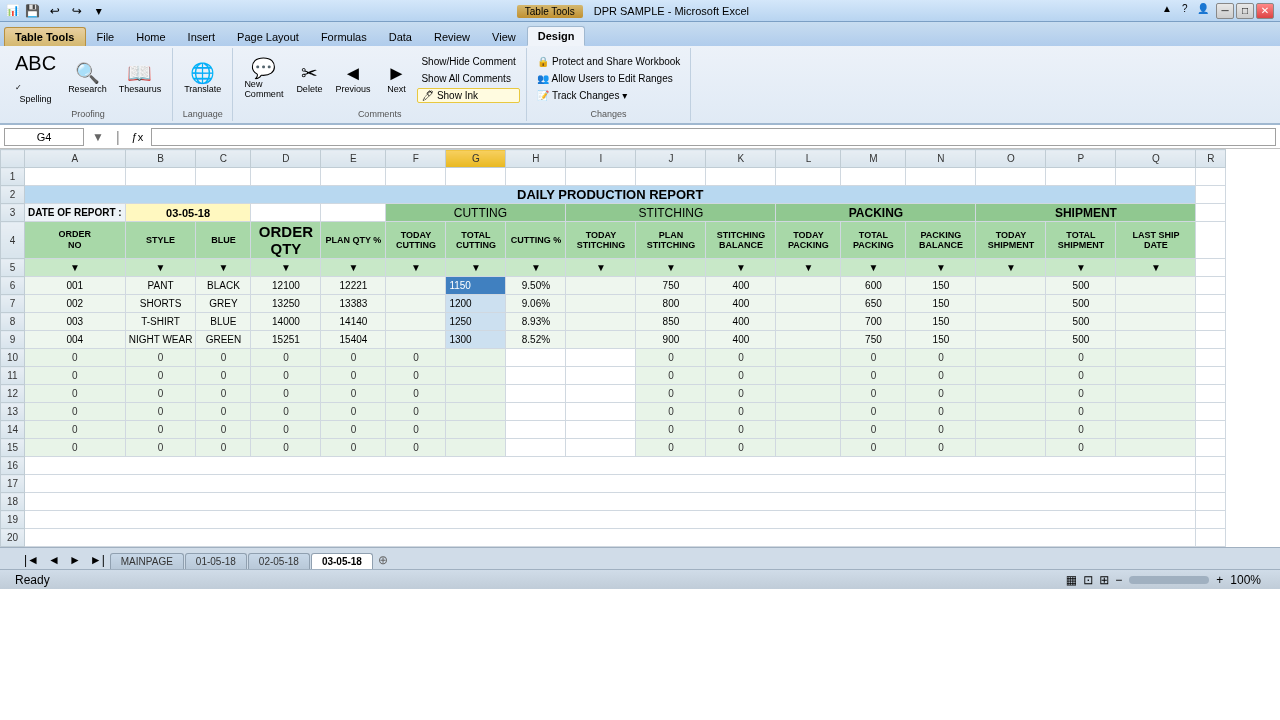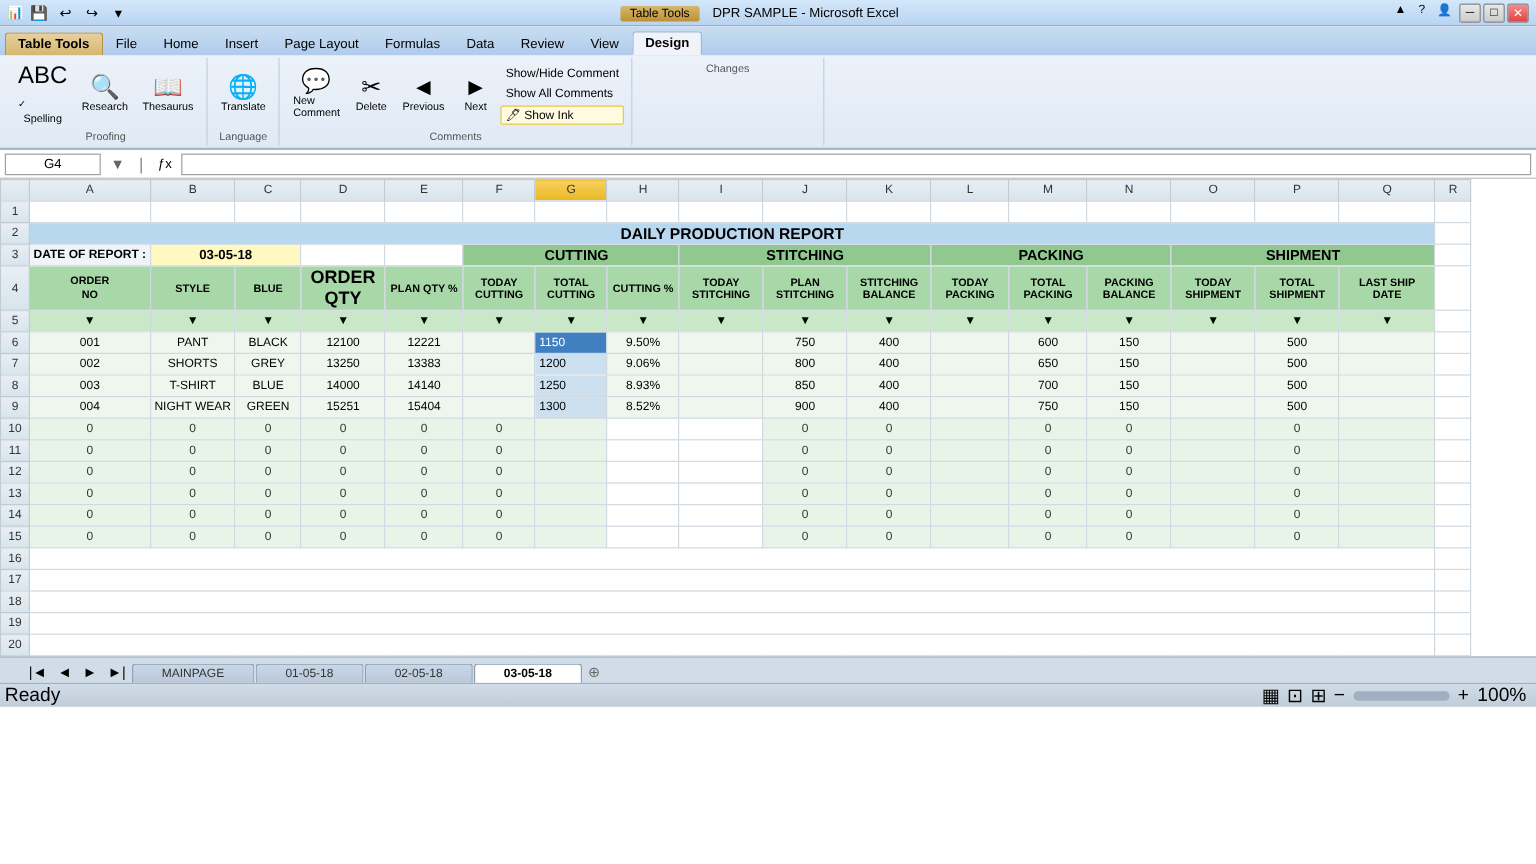--- a/index.html
+++ b/index.html
@@ -190,37 +190,37 @@
     .cell-date { background-color: #fff8c0; font-weight: bold; }
     .cell-filter { text-align: center; font-size: 8px; }
 
     
     #status-bar {
       height: 20px;
       background: linear-gradient(to bottom, #d0dce8, #c0ccd8);
       border-top: 1px solid #a0b0c0;
       display: flex;
       align-items: center;
-      padding: 0 4px;
-      font-size: 16px;
+      padding: 0 15px;
+      font-size: 12px;
       color: #000;
     }
 
     
     #sheet-tabs-bar {
       height: 22px;
       background: #d0dce8;
       display: flex;
       align-items: flex-end;
       border-top: 1px solid #a0b0c0;
       padding-left: 20px;
       gap: 1px;
     }
     .sheet-tab {
-      padding: 2px 24px;
+      padding: 2px 10px;
       background: linear-gradient(to bottom, #c8d8e8, #b8c8d8);
       border: 1px solid #90a0b0;
       border-bottom: none;
       border-radius: 3px 3px 0 0;
       font-size: 10px;
       cursor: pointer;
       color: #333;
     }
     .sheet-tab.active {
       background: #fff;
@@ -319,20 +319,27 @@
         <div style="display:flex; flex-direction:column; gap:2px;">
           <div class="ribbon-btn small">Show/Hide Comment</div>
           <div class="ribbon-btn small">Show All Comments</div>
           <div class="ribbon-btn small active" style="background:#fffbe0; border-color:#e8c840;">🖊 Show Ink</div>
         </div>
       </div>
       <div class="ribbon-group-label">Comments</div>
     </div>
 
     <div class="ribbon-group" style="min-width:160px;">
+      <div class="ribbon-group-items">
+        <div style="display:flex; flex-direction:column; gap:2px;">
+          <div class="ribbon-btn small">🔒 Protect and Share Workbook</div>
+          <div class="ribbon-btn small">👥 Allow Users to Edit Ranges</div>
+          <div class="ribbon-btn small">📝 Track Changes ▾</div>
+        </div>
+      </div>
       <div class="ribbon-group-label">Changes</div>
     </div>
   </div>
 </div>
 
 <div id="formula-bar">
   <input id="cell-ref" type="text" value="G4" style="">
   <span id="formula-icon">▼</span>
   <span style="font-size:14px; color:#888; padding:0 4px;">|</span>
   <span style="font-size:11px; padding:0 4px;">ƒx</span>
@@ -417,22 +424,22 @@
           <td colspan="17" class="cell-title" style="font-size:13px; font-weight:bold; background:#b8d8f0; text-align:center;">DAILY PRODUCTION REPORT</td>
           <td></td>
         </tr>
 
         <tr>
           <td class="row-header">3</td>
           <td class="cell-label" style="font-weight:bold; font-size:10px;">DATE OF REPORT :</td>
           <td colspan="2" class="cell-date" style="font-weight:bold; font-size:11px; text-align:center; background:#fff8c0;">03-05-18</td>
           <td></td>
           <td></td>
-          <td colspan="3" class="cell-cutting-header" style="font-size:12px; font-weight:bold; text-align:center; background:#90c890;padding-left:12px;">CUTTING</td>
-          <td colspan="3" class="cell-stitching-header" style="font-size:12px; font-weight:bold; text-align:center; background:#90c890;">STITCHING</td>
+          <td colspan="3" class="cell-cutting-header" style="font-size:12px; font-weight:normal; text-align:center; background:#90c890;padding-left:12px;">CUTTING</td>
+          <td colspan="3" class="cell-stitching-header" style="font-size:12px; font-weight:normal; text-align:center; background:#90c890;">STITCHING</td>
           <td colspan="3" class="cell-packing-header" style="font-size:12px; font-weight:bold; text-align:center; background:#90c890;">PACKING</td>
           <td colspan="3" class="cell-shipment-header" style="font-size:12px; font-weight:bold; text-align:center; background:#90c890;">SHIPMENT</td>
           <td></td>
         </tr>
 
         <tr style="height:34px;">
           <td class="row-header">4</td>
           <td class="cell-subheader" style="font-size:9px; font-weight:bold; background:#a8d8a8; text-align:center; white-space:normal; line-height:1.2;">ORDER<br>NO</td>
           <td class="cell-subheader" style="font-size:9px; font-weight:bold; background:#a8d8a8; text-align:center;">STYLE</td>
           <td class="cell-subheader" style="font-size:9px; font-weight:bold; background:#a8d8a8; text-align:center;">BLUE</td>

